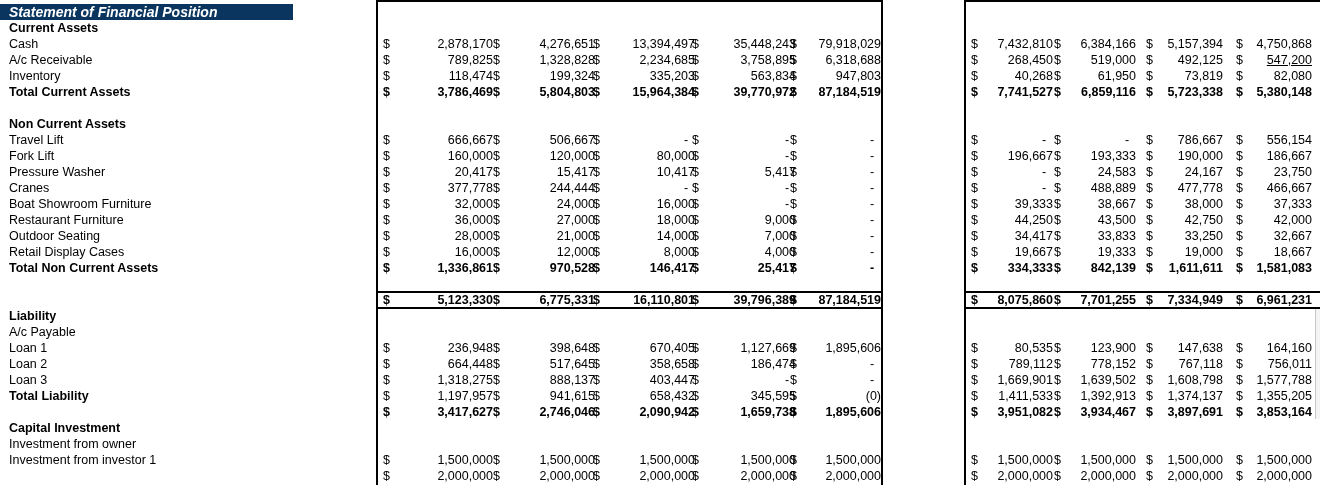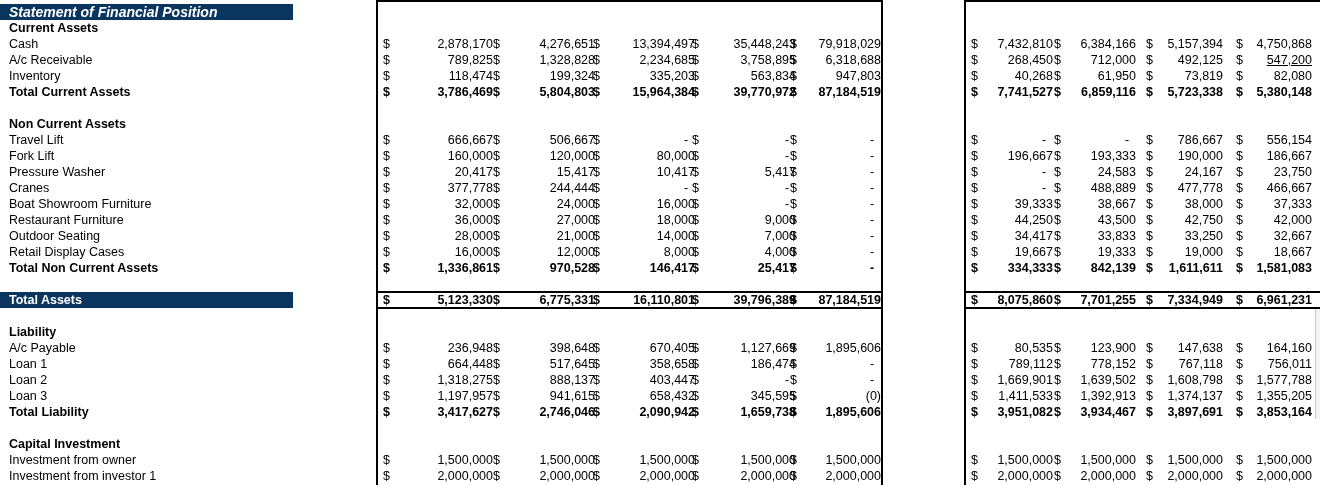--- a/index.html
+++ b/index.html
@@ -37,21 +37,20 @@
       <div class="row"><span class="lbl">Travel Lift</span></div>
       <div class="row"><span class="lbl">Fork Lift</span></div>
       <div class="row"><span class="lbl">Pressure Washer</span></div>
       <div class="row"><span class="lbl">Cranes</span></div>
       <div class="row"><span class="lbl">Boat Showroom Furniture</span></div>
       <div class="row"><span class="lbl">Restaurant Furniture</span></div>
       <div class="row"><span class="lbl">Outdoor Seating</span></div>
       <div class="row"><span class="lbl">Retail Display Cases</span></div>
       <div class="row bold"><span class="lbl">Total Non Current Assets</span></div>
       <div class="row"><span class="lbl"></span></div>
-      <div class="row hdr"><span class="lbl">Total Assets</span></div>
       <div class="row"><span class="lbl"></span></div>
       <div class="row bold"><span class="lbl">Liability</span></div>
       <div class="row"><span class="lbl">A/c Payable</span></div>
       <div class="row"><span class="lbl">Loan 1</span></div>
       <div class="row"><span class="lbl">Loan 2</span></div>
       <div class="row"><span class="lbl">Loan 3</span></div>
       <div class="row bold"><span class="lbl">Total Liability</span></div>
       <div class="row"><span class="lbl"></span></div>
       <div class="row bold"><span class="lbl">Capital Investment</span></div>
       <div class="row"><span class="lbl">Investment from owner</span></div>
@@ -282,21 +281,21 @@
       <span class="cell num" style="left: 15px; width: 72px; top: 32px; line-height: 16px;">7,432,810</span>
       <span class="cell cur" style="left: 88px; top: 32px; line-height: 16px;">$</span>
       <span class="cell num" style="left: 98px; width: 72px; top: 32px; line-height: 16px;">6,384,166</span>
       <span class="cell cur" style="left: 180px; top: 32px; line-height: 16px;">$</span>
       <span class="cell num" style="left: 190px; width: 67px; top: 32px; line-height: 16px;">5,157,394</span>
       <span class="cell cur" style="left: 270px; top: 32px; line-height: 16px;">$</span>
       <span class="cell num" style="left: 280px; width: 66px; top: 32px; line-height: 16px;">4,750,868</span>
       <span class="cell cur" style="left: 5px; top: 48px; line-height: 16px;">$</span>
       <span class="cell num" style="left: 15px; width: 72px; top: 48px; line-height: 16px;">268,450</span>
       <span class="cell cur" style="left: 88px; top: 48px; line-height: 16px;">$</span>
-      <span class="cell num" style="left: 98px; width: 72px; top: 48px; line-height: 16px;">712,000</span>
+      <span class="cell num" style="left: 98px; width: 72px; top: 48px; line-height: 16px;">519,000</span>
       <span class="cell cur" style="left: 180px; top: 48px; line-height: 16px;">$</span>
       <span class="cell num" style="left: 190px; width: 67px; top: 48px; line-height: 16px;">492,125</span>
       <span class="cell cur" style="left: 270px; top: 48px; line-height: 16px;">$</span>
       <span class="cell num" style="left: 280px; width: 66px; top: 48px; line-height: 16px; text-decoration: underline;">547,200</span>
       <span class="cell cur" style="left: 5px; top: 64px; line-height: 16px;">$</span>
       <span class="cell num" style="left: 15px; width: 72px; top: 64px; line-height: 16px;">40,268</span>
       <span class="cell cur" style="left: 88px; top: 64px; line-height: 16px;">$</span>
       <span class="cell num" style="left: 98px; width: 72px; top: 64px; line-height: 16px;">61,950</span>
       <span class="cell cur" style="left: 180px; top: 64px; line-height: 16px;">$</span>
       <span class="cell num" style="left: 190px; width: 67px; top: 64px; line-height: 16px;">73,819</span>

